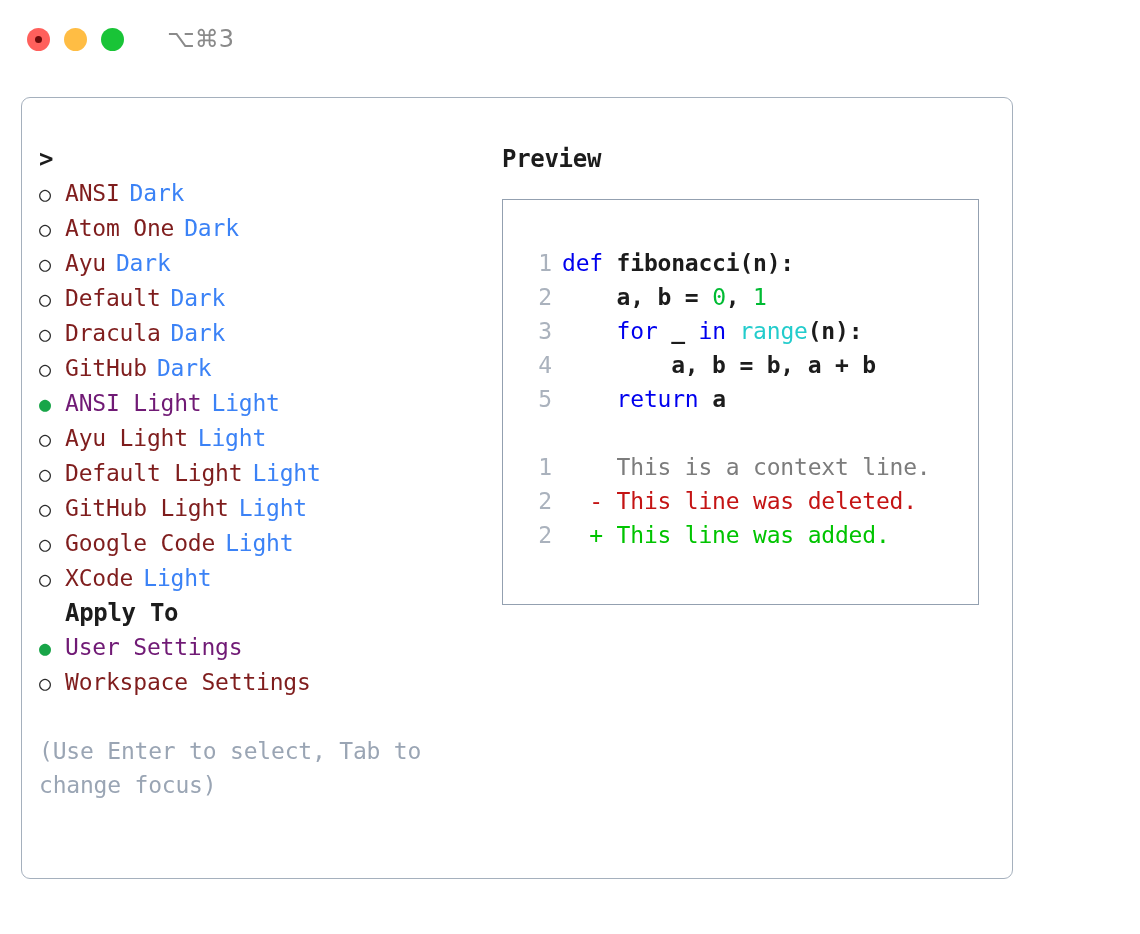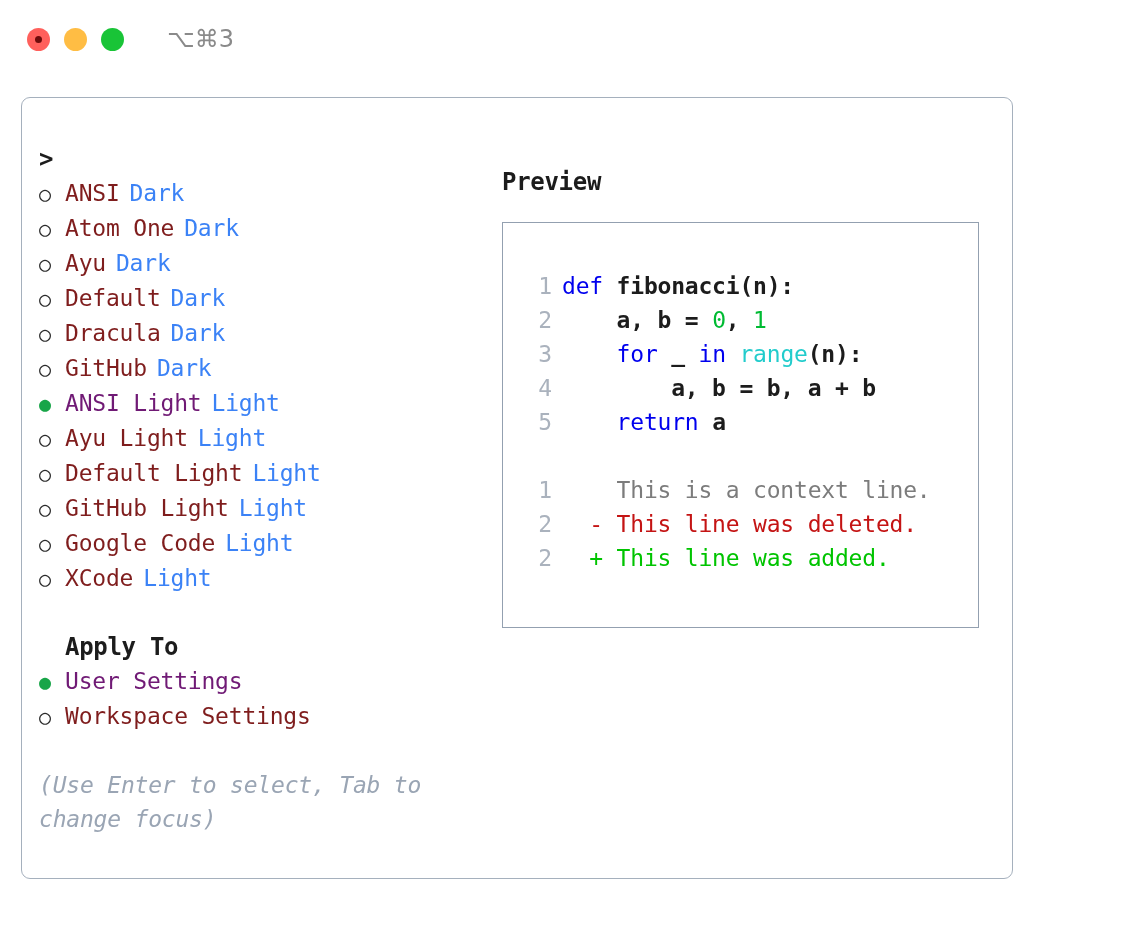--- a/index.html
+++ b/index.html
@@ -120,36 +120,34 @@
     line-height: 34px;
   }
   .bullet.selected { color: #18a548; }
   .theme-name { color: #7f1d1d; }
   .theme-row.selected .theme-name { color: #701a75; }
   .theme-kind {
     color: #3b82f6;
     margin-left: 10px;
   }
 
-  #apply-section { margin-top: 34px; }
+  #apply-section { }
 
   #hint-text {
     margin-top: 34px;
     font-size: 23px;
     line-height: 34px;
     color: #9aa5b4;
     width: 420px;
     letter-spacing: -0.2px;
-    font-style: italic;
   }
 
   
   #preview-column {
     padding-left: 20px;
-    margin-top: 23px;
   }
   #preview-heading {
     font-size: 24px;
     font-weight: bold;
     color: #1c1c1c;
     line-height: 34px;
     letter-spacing: -0.3px;
   }
   #preview-box {
     margin-top: 23px;

